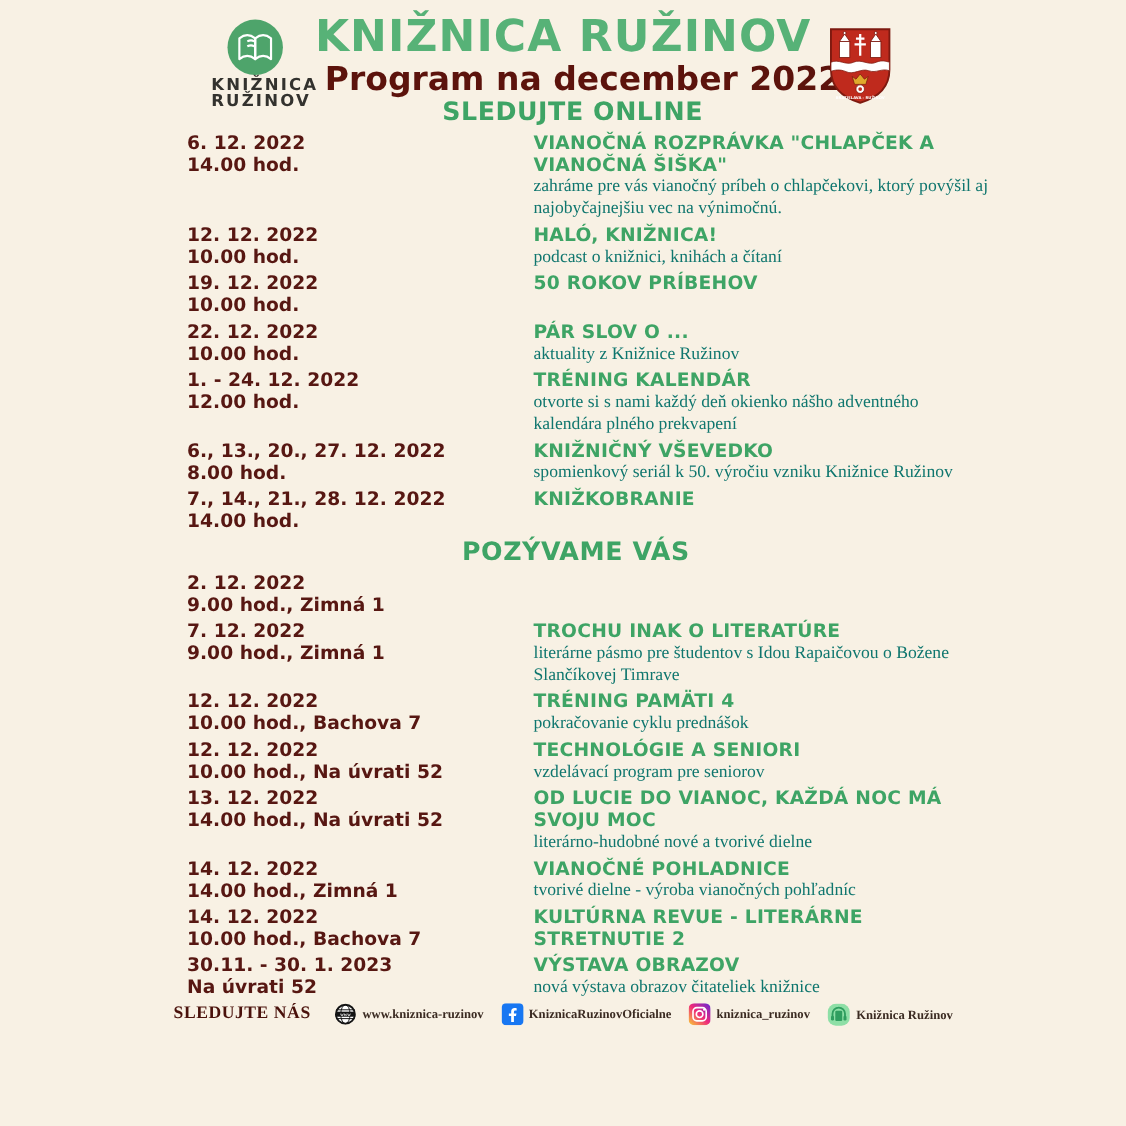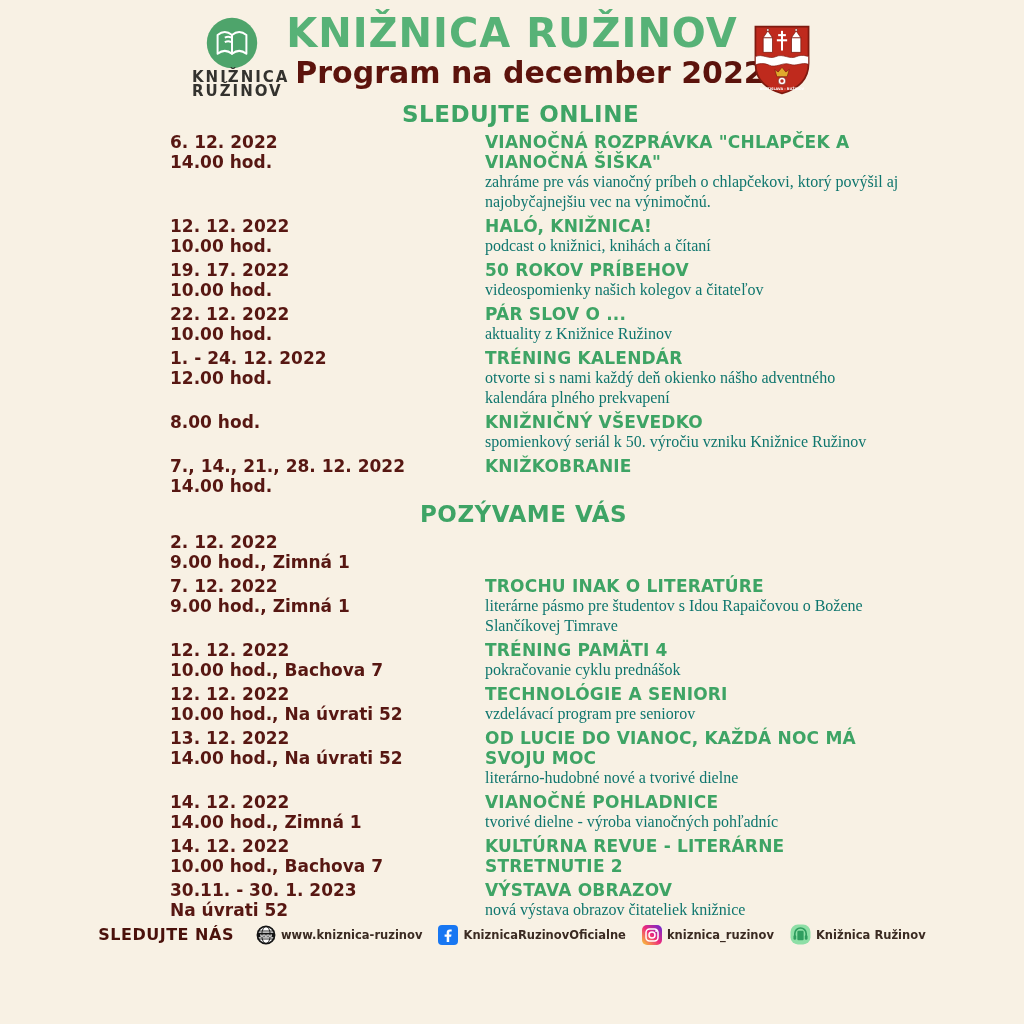--- a/index.html
+++ b/index.html
@@ -27,38 +27,38 @@
   .logo{position:absolute;left:192px;top:6px;width:80px;text-align:center;}
   .logo svg{display:block;margin:0 auto;}
   .logo-text span{display:block;font-size:15px;line-height:13px;font-weight:bold;
     color:#33322e;letter-spacing:2px;margin-top:1px;}
   .crest{position:absolute;left:752px;top:8px;}
   
   .section-heading{
     margin:4px 0 4px 0;font-size:23px;line-height:28px;font-weight:bold;
     color:#3ea465;letter-spacing:0.5px;
   }
-  .section-0 .section-heading{padding-left:274px;margin-top:12px;}
+  .section-0 .section-heading{padding-left:274px;margin-top:0;}
   .section-1 .section-heading{padding-left:292px;}
   .event-row{display:grid;grid-template-columns:322px 420px;margin-bottom:4px;gap:29px;}
   .section-1 .event-row{margin-bottom:4px;}
   .event-when{padding-left:42px;}
   .event-date,.event-time{
     font-size:17px;line-height:20px;font-weight:bold;color:#571712;
   }
   .event-info{padding-left:6px;}
   .event-title{
     margin:0;font-size:17px;line-height:20px;font-weight:bold;
     color:#3ea465;letter-spacing:0.2px;
   }
   .event-desc{margin:0;font-size:16px;line-height:20px;color:#0f766e;font-family:Liberation Serif, serif;}
   
   .ftr{
     margin:4px -36px 0 -128px;
-    display:flex;align-items:center;justify-content:center;gap:16px;
+    display:flex;align-items:flex-start;justify-content:center;gap:16px;font-family:Liberation Serif, serif;
   }
   .follow{font-size:16px;font-weight:bold;color:#4a110b;letter-spacing:0.5px;margin-right:6px;}
   .flink{display:flex;align-items:center;gap:5px;font-size:11.5px;font-weight:bold;color:#3b2b22;}
   .flink svg{display:block;}
 </style>
 </head>
 <body>
 
 <div class="poster">
 
@@ -125,26 +125,25 @@
       <div class="event-time">10.00 hod.</div>
     </div>
     <div class="event-info">
       <h3 class="event-title">HALÓ, KNIŽNICA!</h3>
       <p class="event-desc">podcast o knižnici, knihách a čítaní</p>
     </div>
   </div>
 
   <div class="event-row">
     <div class="event-when">
-      <div class="event-date">19. 17. 2022</div>
+      <div class="event-date">19. 12. 2022</div>
       <div class="event-time">10.00 hod.</div>
     </div>
     <div class="event-info">
       <h3 class="event-title">50 ROKOV PRÍBEHOV</h3>
-      <p class="event-desc">videospomienky našich kolegov a čitateľov</p>
     </div>
   </div>
 
   <div class="event-row">
     <div class="event-when">
       <div class="event-date">22. 12. 2022</div>
       <div class="event-time">10.00 hod.</div>
     </div>
     <div class="event-info">
       <h3 class="event-title">PÁR SLOV O ...</h3>
@@ -158,20 +157,21 @@
       <div class="event-time">12.00 hod.</div>
     </div>
     <div class="event-info">
       <h3 class="event-title">TRÉNING KALENDÁR</h3>
       <p class="event-desc">otvorte si s nami každý deň okienko nášho adventného kalendára plného prekvapení</p>
     </div>
   </div>
 
   <div class="event-row">
     <div class="event-when">
+      <div class="event-date">6., 13., 20., 27. 12. 2022</div>
       <div class="event-time">8.00 hod.</div>
     </div>
     <div class="event-info">
       <h3 class="event-title">KNIŽNIČNÝ VŠEVEDKO</h3>
       <p class="event-desc">spomienkový seriál k 50. výročiu vzniku Knižnice Ružinov</p>
     </div>
   </div>
 
   <div class="event-row">
     <div class="event-when">

